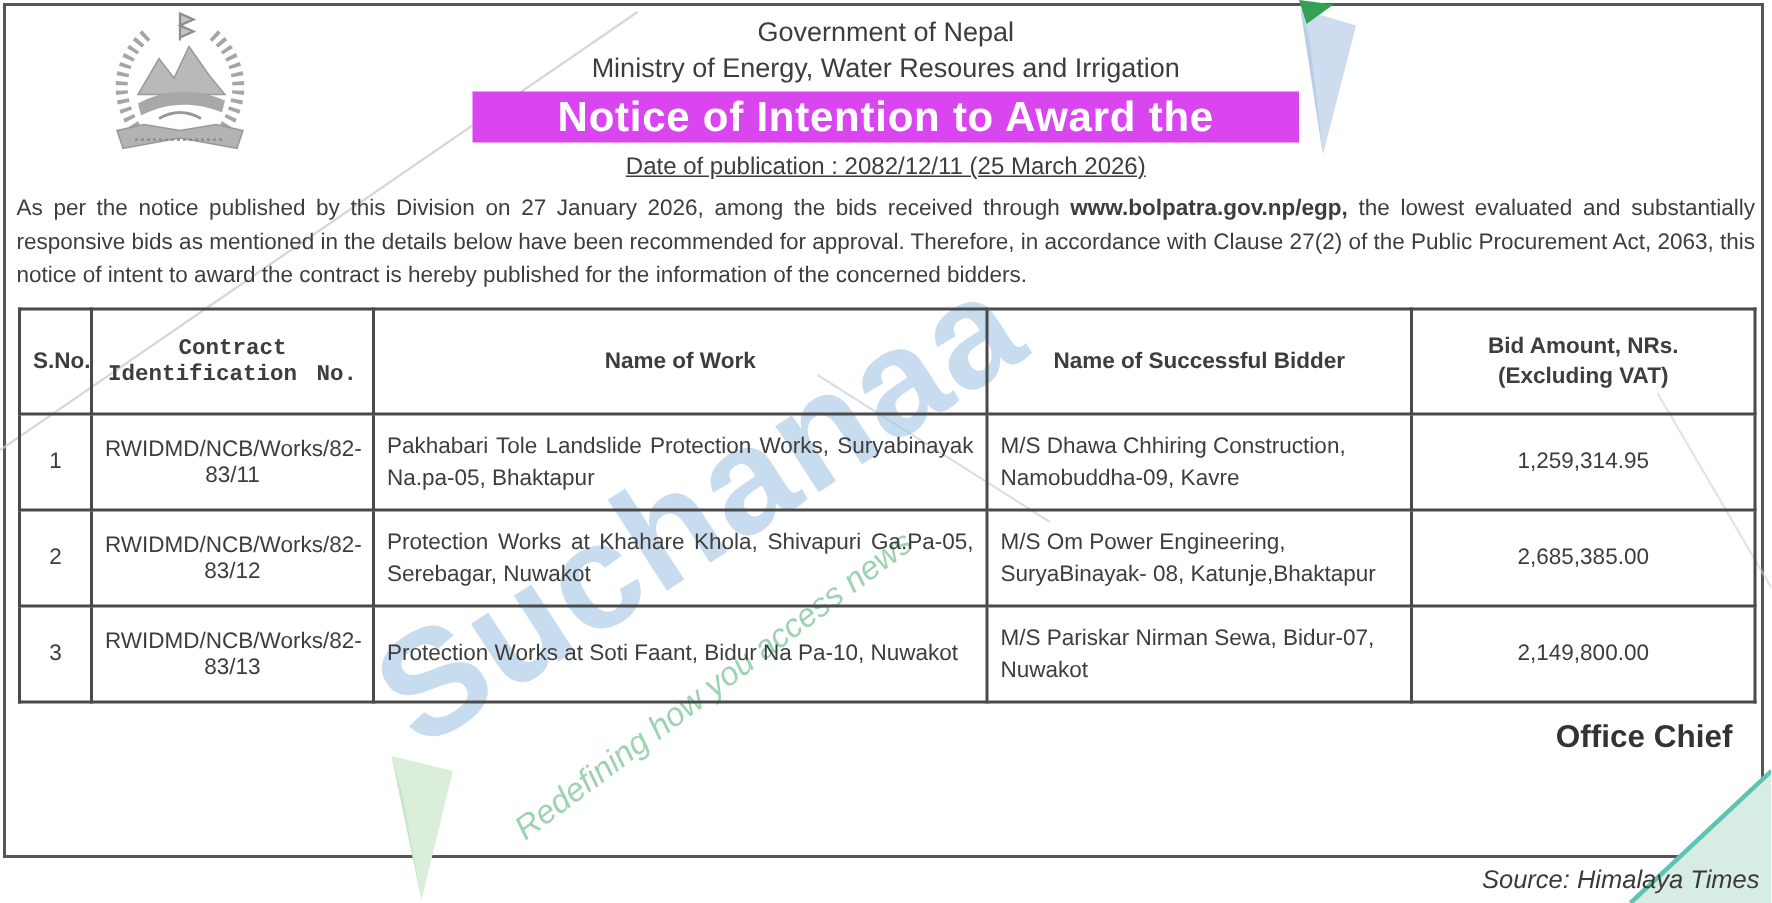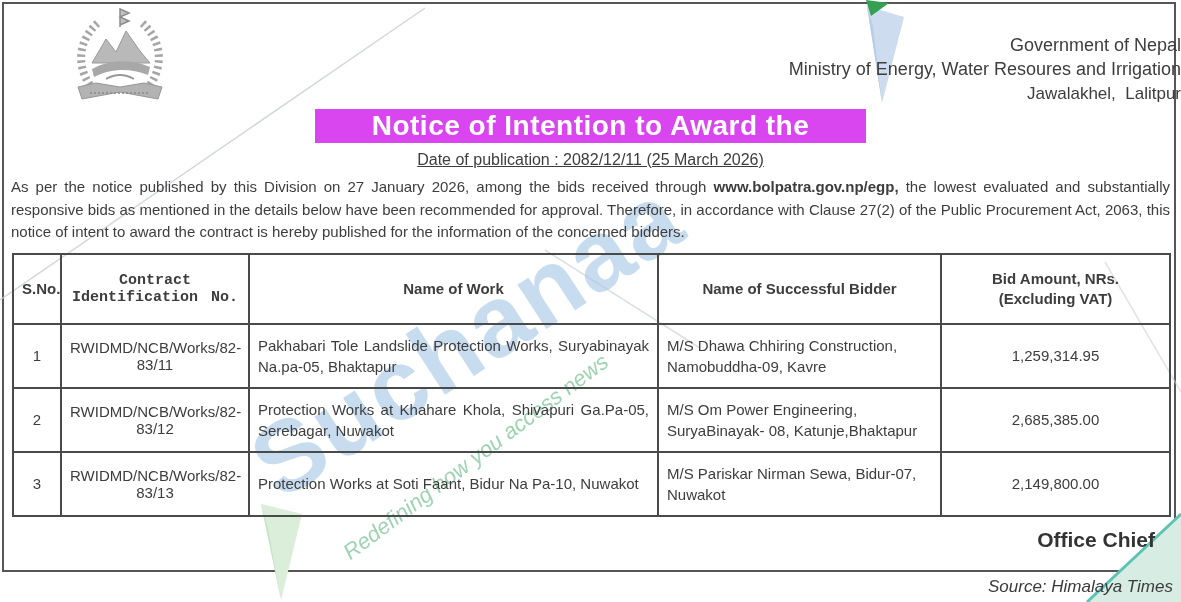--- a/index.html
+++ b/index.html
@@ -12,21 +12,21 @@
   .decor{position:absolute;inset:0;z-index:2;pointer-events:none;}
   .wm-brand{position:absolute;left:293px;top:406px;font-size:100px;font-weight:bold;
             color:rgba(164,197,229,0.60);transform:rotate(-33deg);transform-origin:0 100%;
             letter-spacing:2px;white-space:nowrap;}
   .wm-tagline{position:absolute;left:346px;top:542px;font-size:22px;font-style:italic;
               color:rgba(148,206,168,0.9);transform:rotate(-37deg);transform-origin:0 50%;
               white-space:nowrap;}
   
   .content{position:absolute;inset:0;z-index:3;}
   .emblem{position:absolute;left:66px;top:7px;width:108px;height:100px;}
-  .hdr{text-align:right;padding-top:9px;margin-top:24px;}
+  .hdr{text-align:center;padding-top:9px;}
   .h-govt{font-size:18px;line-height:24px;}
   .h-ministry{font-size:18px;line-height:25px;}
   .h-division{font-size:25px;line-height:30px;font-weight:bold;color:#333;}
   .h-location{font-size:17px;line-height:24px;white-space:pre;}
   .banner{width:551px;height:34px;line-height:34px;margin:3px auto 0;background:#d946ef;
           color:#ffffff;font-size:28px;font-weight:bold;text-align:center;letter-spacing:0.5px;}
   .date-line{text-align:center;font-size:16px;margin-top:8px;text-decoration:underline;}
   .para{margin:7px 11px 0 11px;font-size:15px;line-height:22.5px;text-align:justify;}
   .para b{white-space:nowrap;}
   table.notice{border-collapse:collapse;table-layout:fixed;width:1157px;margin:9px 0 0 12px;}
@@ -90,21 +90,20 @@
       <path d="M26 56 L40 32 L50 45 L60 24 L74 44 L84 56 Z" fill="#b9b9b9" stroke="#999999" stroke-width="1"></path>
       <path d="M26 62 C44 52 66 52 84 60 L82 68 C62 60 44 62 28 70 Z" fill="#a8a8a8"></path>
       <path d="M40 72 q14 -8 28 0" stroke="#999999" stroke-width="2" fill="none"></path>
       <path d="M12 80 L30 76 L54 80 L78 76 L96 80 L92 92 L54 85 L16 92 Z" fill="#b3b3b3" stroke="#979797" stroke-width="1"></path>
       <line x1="24" y1="86" x2="84" y2="86" stroke="#8a8a8a" stroke-width="1.5" stroke-dasharray="2 2"></line>
     </svg>
 
     <div class="hdr">
       <div class="h-govt">Government of Nepal</div>
       <div class="h-ministry">Ministry of Energy, Water Resoures and Irrigation</div>
-      <div class="h-location">Jawalakhel,  Lalitpur</div>
     </div>
 
     <div class="banner">Notice of Intention to Award the Contract</div>
 
     <div class="date-line">Date of publication : 2082/12/11 (25 March 2026)</div>
 
     <div class="para"><span>As per the notice published by this Division on 27 January 2026, among the bids received through </span><b>www.bolpatra.gov.np/egp,</b><span> the lowest evaluated and substantially responsive bids as mentioned in the details below have been recommended for approval. Therefore, in accordance with Clause 27(2) of the Public Procurement Act, 2063, this notice of intent to award the contract is hereby published for the information of the concerned bidders.</span></div>
 
     <table class="notice">
       <colgroup>

